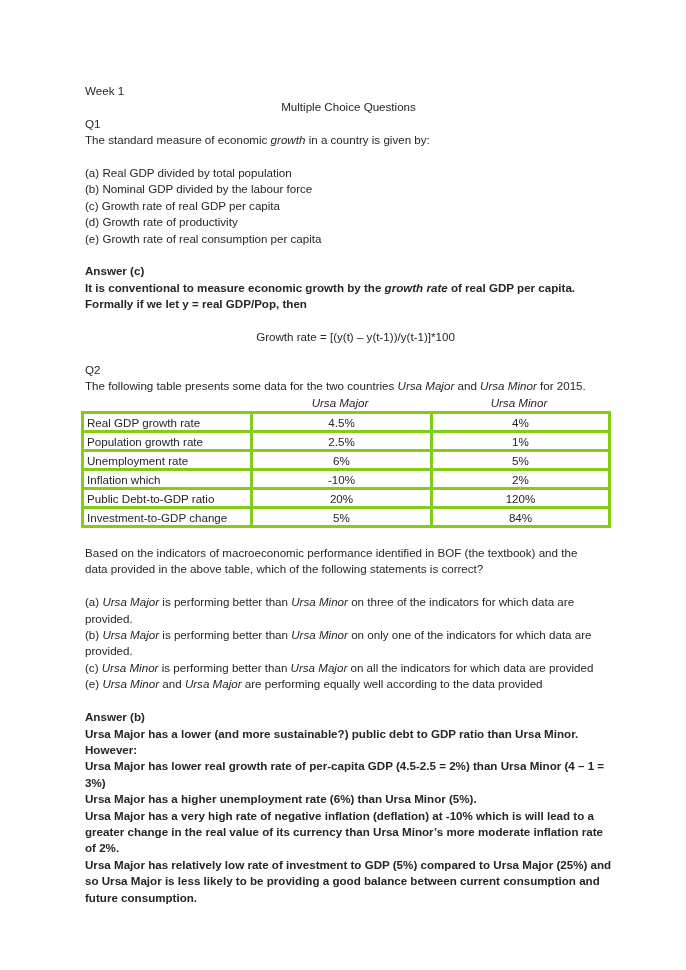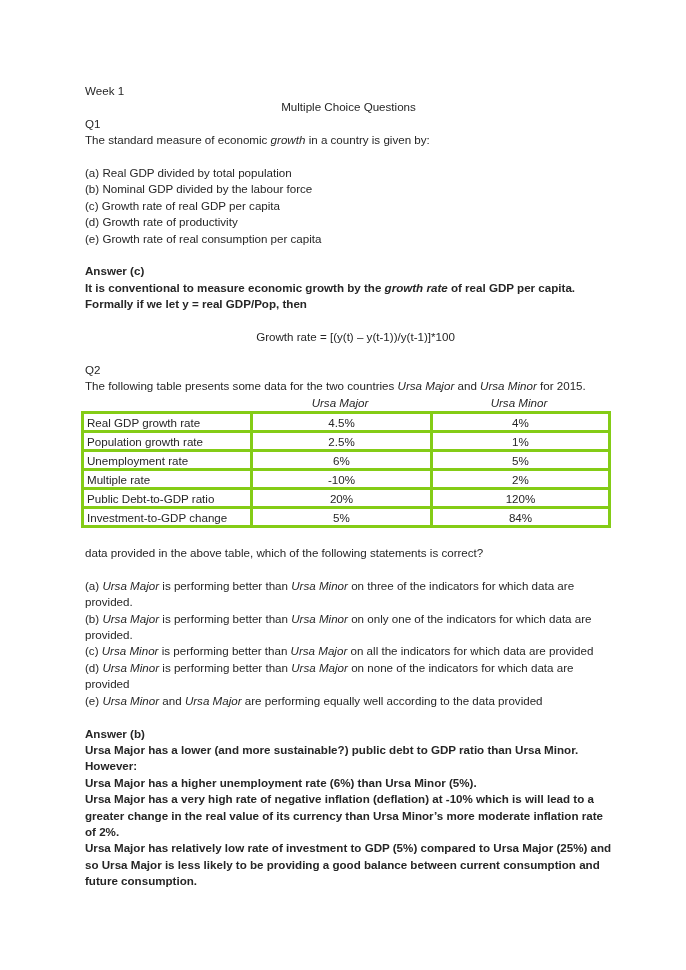--- a/index.html
+++ b/index.html
@@ -128,56 +128,57 @@
             <td>Population growth rate</td>
             <td class="num">2.5%</td>
             <td class="num">1%</td>
           </tr>
           <tr>
             <td>Unemployment rate</td>
             <td class="num">6%</td>
             <td class="num">5%</td>
           </tr>
           <tr>
-            <td>Multiple rate</td>
+            <td>Inflation which</td>
             <td class="num">-10%</td>
             <td class="num">2%</td>
           </tr>
           <tr>
             <td>Public Debt-to-GDP ratio</td>
             <td class="num">20%</td>
             <td class="num">120%</td>
           </tr>
           <tr>
             <td>Investment-to-GDP change</td>
             <td class="num">5%</td>
             <td class="num">84%</td>
           </tr>
         </tbody>
     </table>
   </div>
 
   <div class="after-table"></div>
 
+  <div class="line">Based on the indicators of macroeconomic performance identified in BOF (the textbook) and the</div>
   <div class="line">data provided in the above table, which of the following statements is correct?</div>
 
   <div class="spacer"></div>
 
   <div id="q2-options">
       <div class="line"><span>(a) </span><span class="ital">Ursa Major</span><span> is performing better than </span><span class="ital">Ursa Minor</span><span> on three of the indicators for which data are provided.</span></div>
       <div class="line"><span>(b) </span><span class="ital">Ursa Major</span><span> is performing better than </span><span class="ital">Ursa Minor</span><span> on only one of the indicators for which data are provided.</span></div>
       <div class="line"><span>(c) </span><span class="ital">Ursa Minor</span><span> is performing better than </span><span class="ital">Ursa Major</span><span> on all the indicators for which data are provided</span></div>
-      <div class="line"><span>(d) </span><span class="ital">Ursa Minor</span><span> is performing better than </span><span class="ital">Ursa Major</span><span> on none of the indicators for which data are provided</span></div>
       <div class="line"><span>(e) </span><span class="ital">Ursa Minor</span><span> and </span><span class="ital">Ursa Major</span><span> are performing equally well according to the data provided</span></div>
     </div>
 
   <div class="spacer"></div>
 
   <div class="line bold">Answer (b)</div>
   <div id="q2-answer-lines">
       <div class="line bold">Ursa Major has a lower (and more sustainable?) public debt to GDP ratio than Ursa Minor.</div>
       <div class="line bold">However:</div>
+      <div class="line bold">Ursa Major has lower real growth rate of per-capita GDP (4.5-2.5 = 2%) than Ursa Minor (4 – 1 = 3%)</div>
       <div class="line bold">Ursa Major has a higher unemployment rate (6%) than Ursa Minor (5%).</div>
       <div class="line bold">Ursa Major has a very high rate of negative inflation (deflation) at -10% which is will lead to a greater change in the real value of its currency than Ursa Minor’s more moderate inflation rate of 2%.</div>
       <div class="line bold">Ursa Major has relatively low rate of investment to GDP (5%) compared to Ursa Major (25%) and so Ursa Major is less likely to be providing a good balance between current consumption and future consumption.</div>
     </div>
 
 </div>
 
 </body></html>

